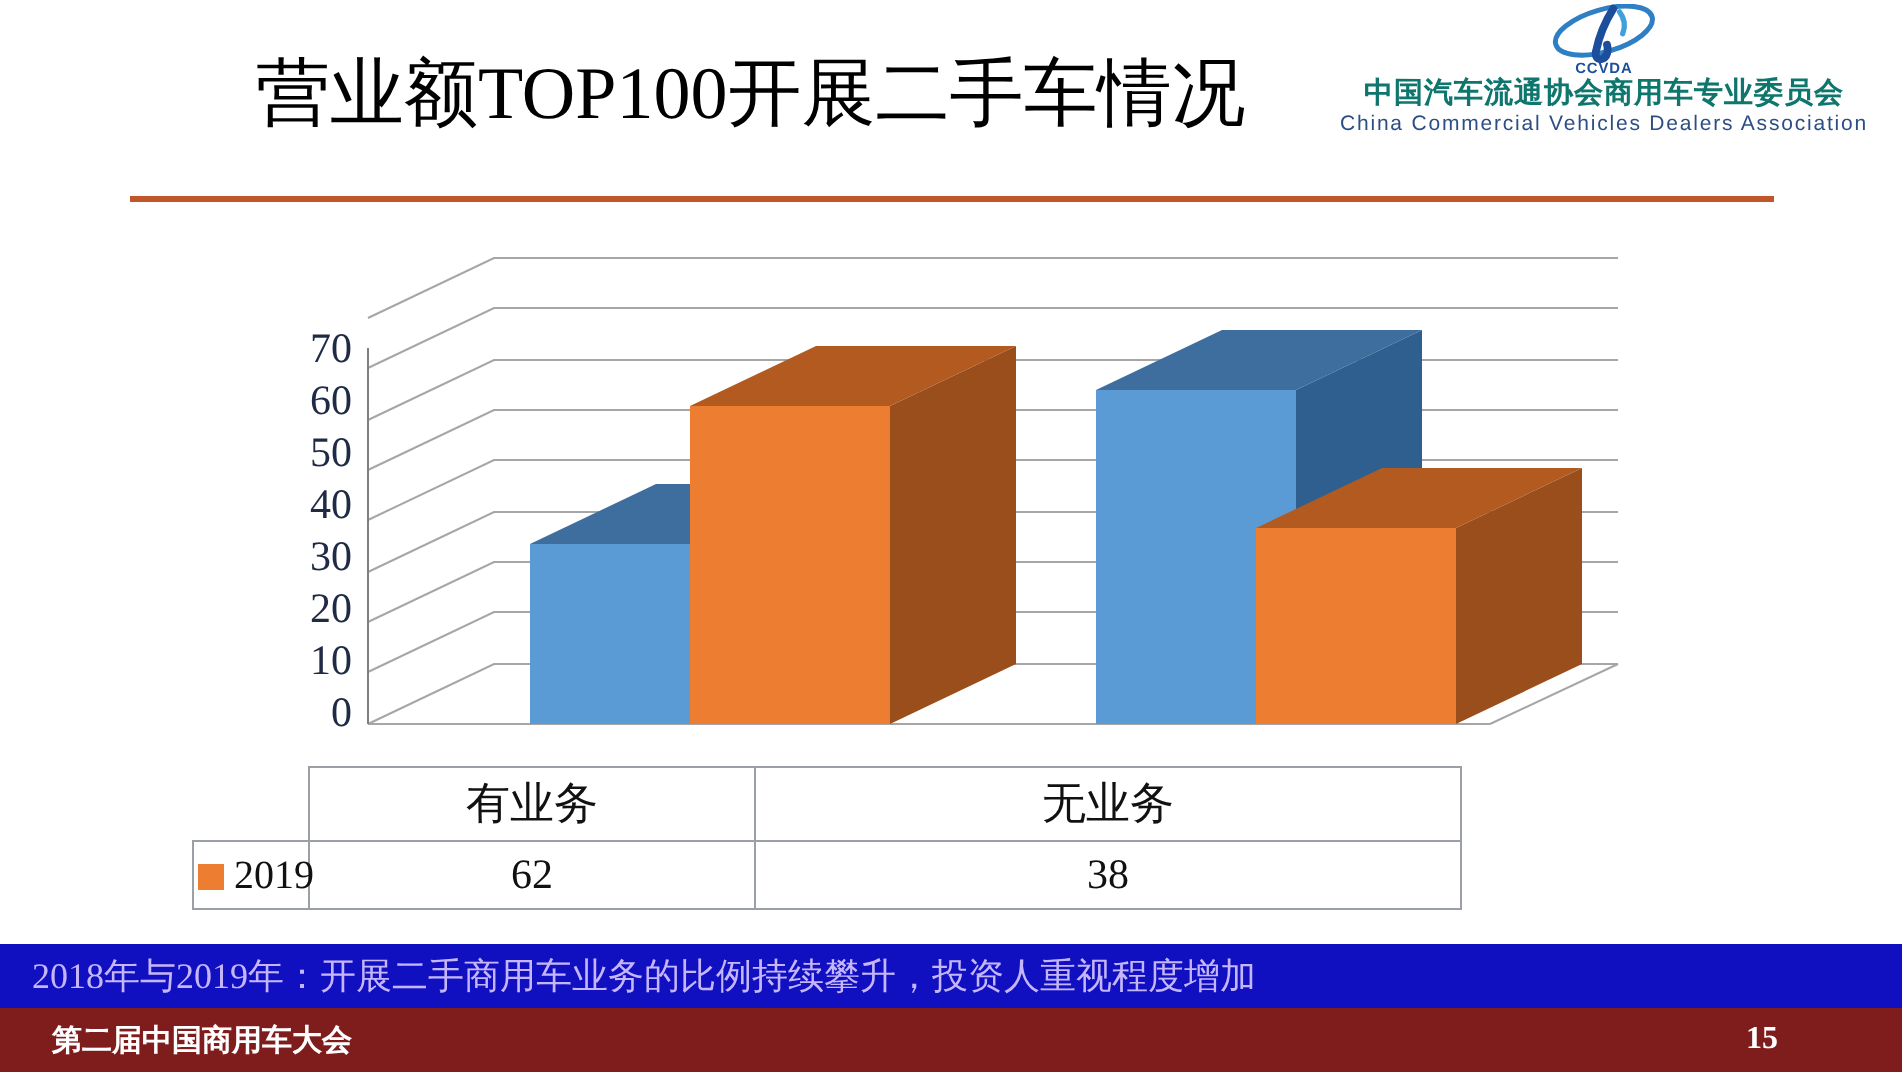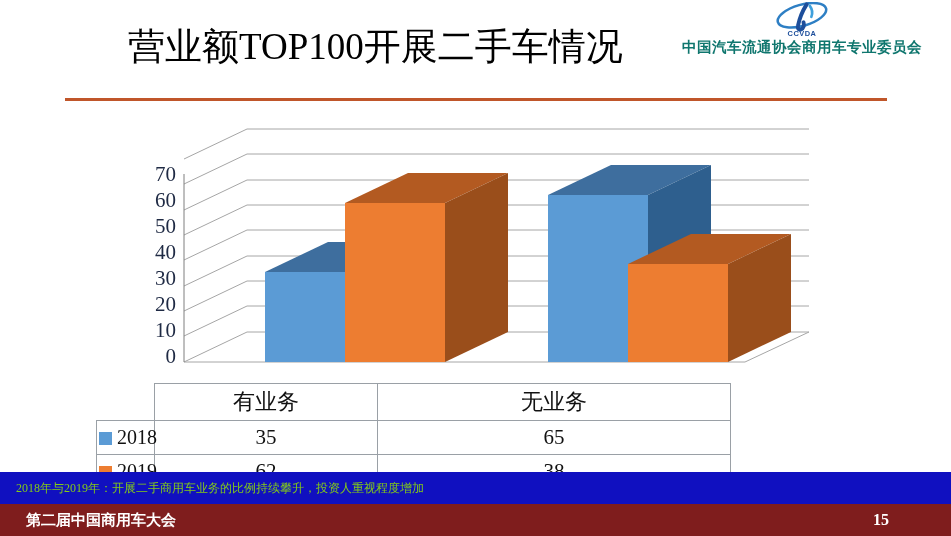--- a/index.html
+++ b/index.html
@@ -137,22 +137,22 @@
     left: 0px;
     top: 472px;
     width: 951px;
     height: 32px;
     background: #1010C0;
     display: flex;
     align-items: center;
   }
   #callout-text {
     font-family: "Liberation Serif", "DejaVu Serif", serif;
-    font-size: 12px;
-    color: #84cc16;
+    font-size: 18px;
+    color: #c4b5fd;
     padding-left: 16px;
     white-space: nowrap;
     letter-spacing: 0px;
   }
   #footer-bar {
     position: absolute;
     left: 0px;
     top: 504px;
     width: 951px;
     height: 32px;
@@ -192,20 +192,21 @@
 <div id="title-rule"></div>
 
 <div id="logo-block">
   <svg id="logo-mark" viewBox="0 0 120 46">
     <ellipse cx="60" cy="17" rx="32" ry="13.5" fill="none" stroke="#2E7FC4" stroke-width="3.2" transform="rotate(-16 60 17)"></ellipse>
     <path d="M66 3 C61 11, 57 20, 55 30 C54 34, 56 36, 59 35 C62 34, 63 30, 62 26" fill="none" stroke="#1D4E9B" stroke-width="5" stroke-linecap="round"></path>
     <path d="M70 5 C73 9, 74 14, 72 19" fill="none" stroke="#3FA0DC" stroke-width="3.4" stroke-linecap="round"></path>
     <text x="60" y="44" text-anchor="middle" font-family="'Liberation Sans', sans-serif" font-size="9.5" font-weight="700" fill="#1D4E9B" letter-spacing="0.6">CCVDA</text>
   </svg>
   <div id="logo-cn">中国汽车流通协会商用车专业委员会</div>
+  <div id="logo-en">China Commercial Vehicles Dealers Association</div>
 </div>
 
 <div id="chart-area">
   <svg id="chart-svg" width="951" height="270" viewBox="0 0 951 270">
     <defs>
       <clipPath id="plotclip">
           <rect x="120" y="0" width="700" height="262"></rect>
         </clipPath>
     </defs>
 
@@ -271,27 +272,20 @@
     <col style="width:353px">
   </colgroup>
   <tbody>
     <tr class="header-row">
       <td class="corner-cell"></td>
       <td>有业务</td>
       <td>无业务</td>
     </tr>
     <tr>
       <td class="legend-cell">
-        <span class="legend-swatch" style="background:#5B9BD5"></span><span class="legend-label">2018</span>
-      </td>
-      <td>35</td>
-      <td>65</td>
-    </tr>
-    <tr>
-      <td class="legend-cell">
         <span class="legend-swatch" style="background:#ED7D31"></span><span class="legend-label">2019</span>
       </td>
       <td>62</td>
       <td>38</td>
     </tr>
   </tbody>
 </table>
 
 <div id="callout-banner">
   <span id="callout-text">2018年与2019年：开展二手商用车业务的比例持续攀升，投资人重视程度增加</span>

